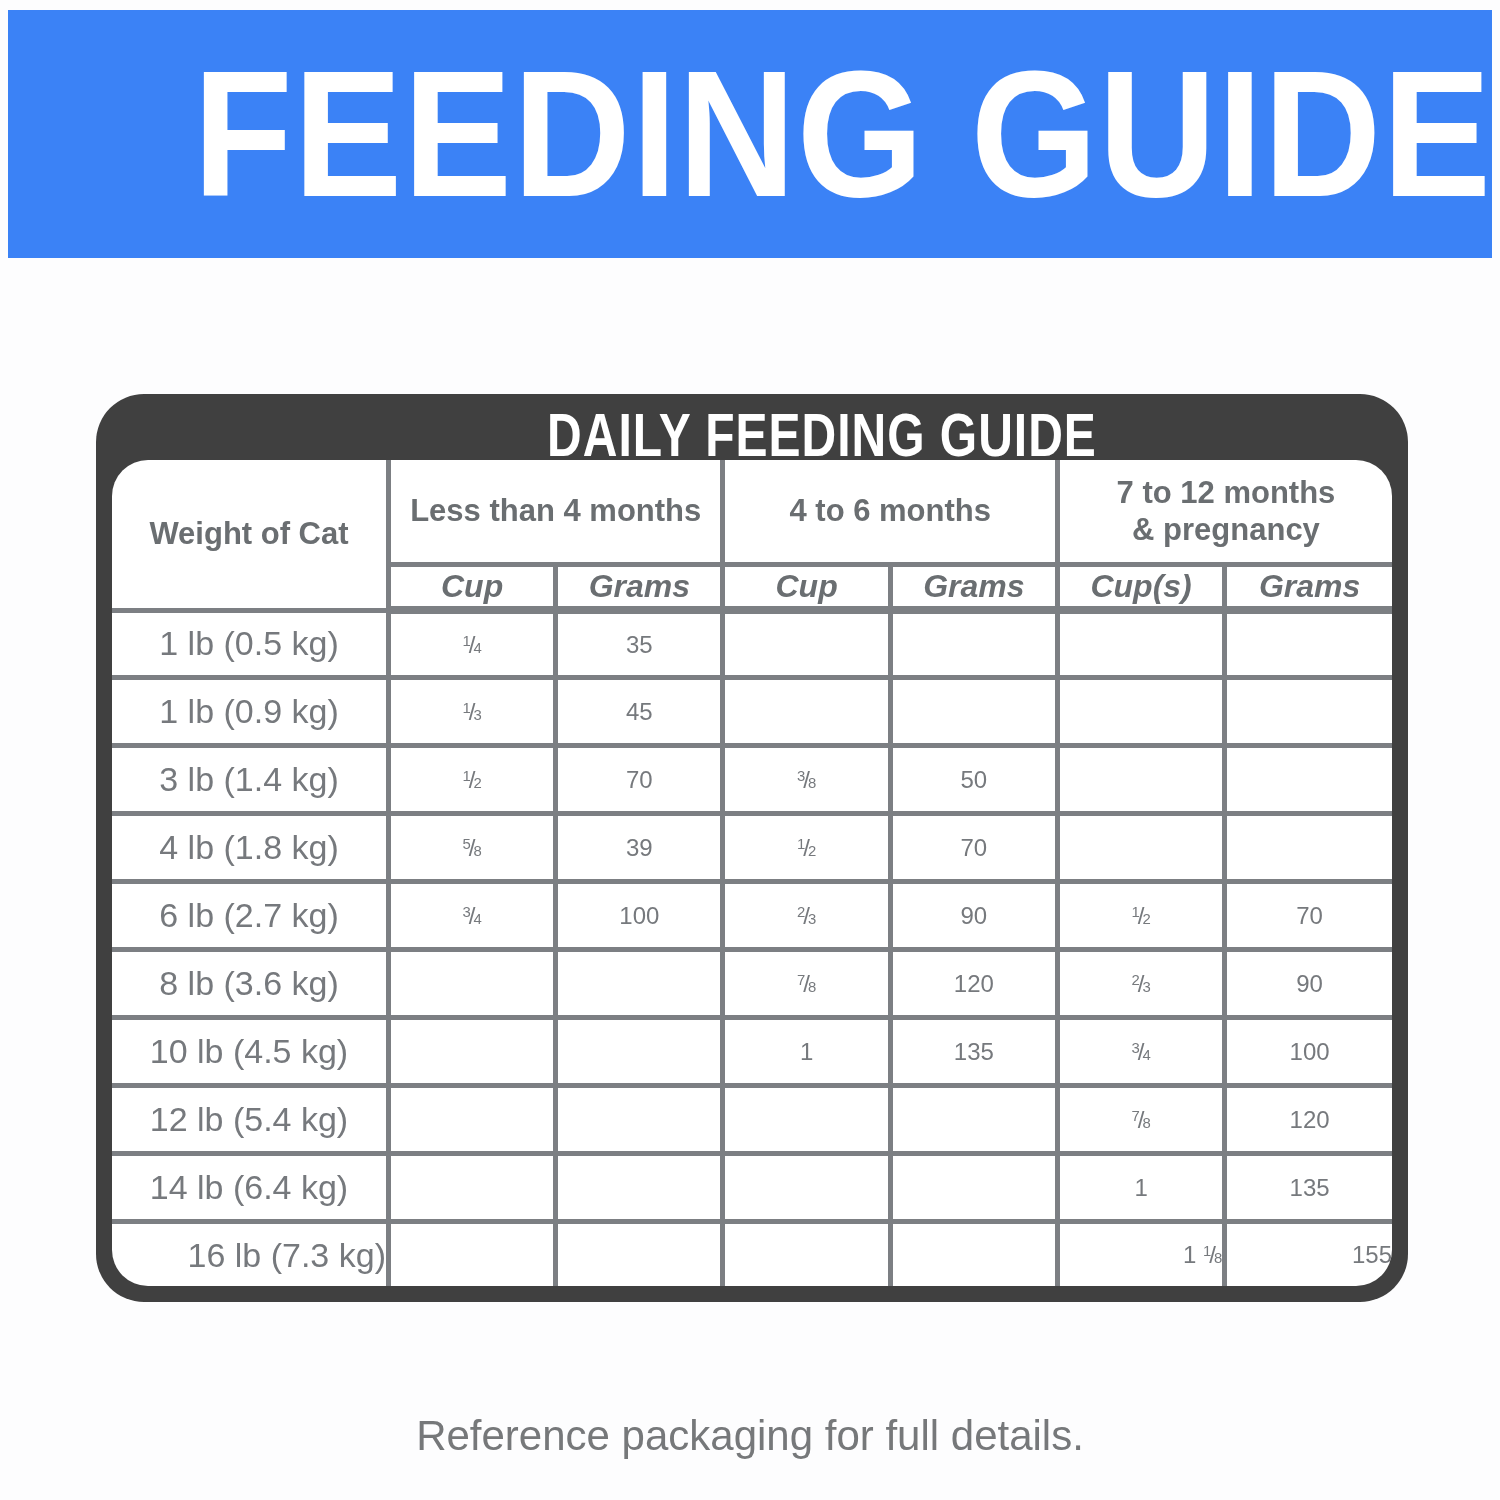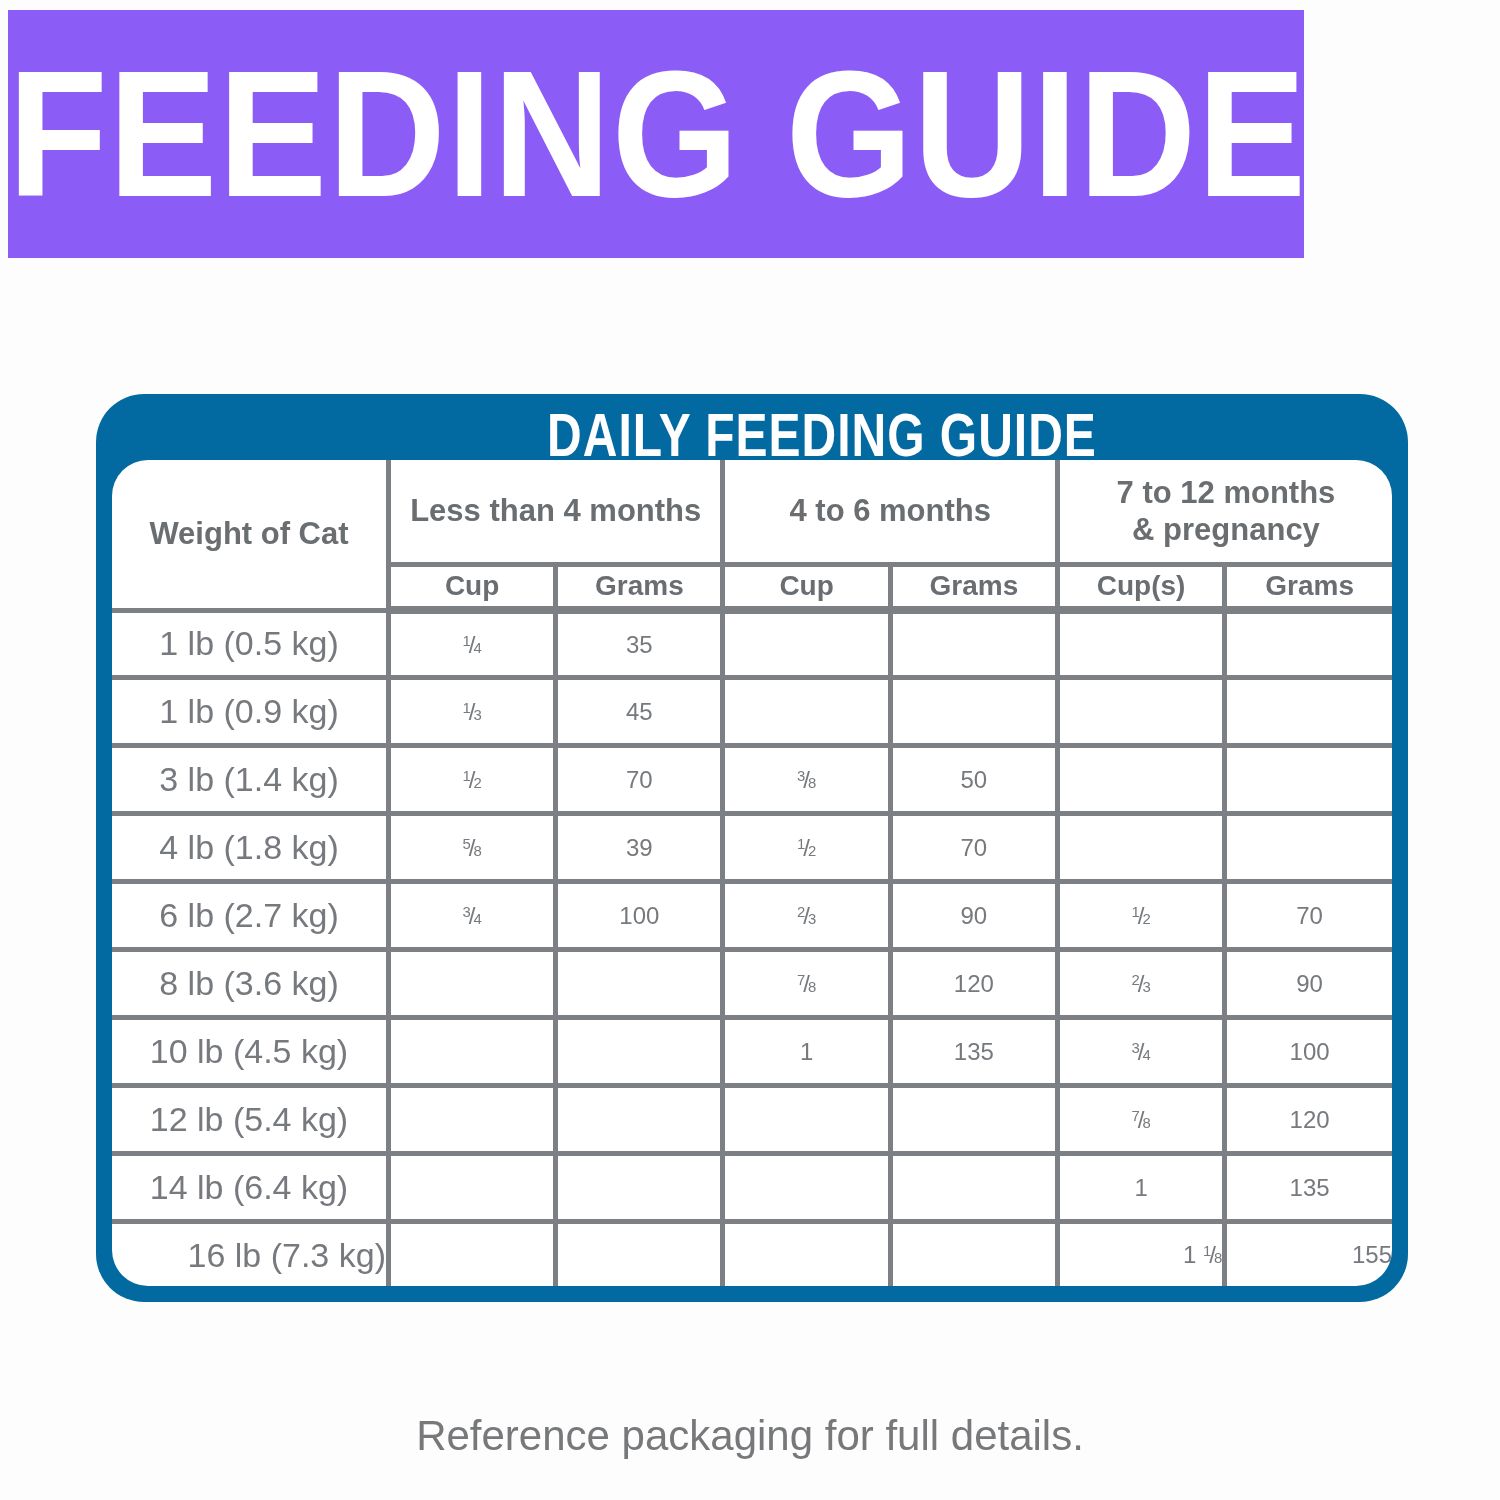--- a/index.html
+++ b/index.html
@@ -7,39 +7,39 @@
   body {
     position:relative;
     background:#fdfdfe;
     font-family:"Liberation Sans", sans-serif;
     overflow:hidden;
   }
 
   
   .banner {
     position:absolute; left:8px; top:10px;
-    width:1296px; height:248px;
-    background:#8b5cf6;
-    display:flex; align-items:center; justify-content:flex-start;
+    width:1484px; height:248px;
+    background:#3b82f6;
+    display:flex; align-items:center; justify-content:flex-end;
   }
   .banner .banner-text {
     display:inline-block;
     color:#ffffff;
     font-size:163px;
     font-weight:bold;
     letter-spacing:1px;
     white-space:nowrap;
     transform:scaleY(1.10);
   }
 
   
   .panel {
     position:absolute; left:96px; top:394px;
     width:1312px; height:908px;
-    background:#0369a1;
+    background:#404040;
     border-radius:48px;
   }
   .panel-title {
     position:absolute; top:6px; left:0;
     width:100%;
     padding-left:140px;          
     text-align:center;
     color:#ffffff;
   }
   .panel-title .panel-title-text {
@@ -74,21 +74,21 @@
   tr > :first-child { border-left:none; }
   tr > :last-child  { border-right:none; }
   thead tr:first-child th { border-top:none; }
   tbody tr:last-child  td { border-bottom:none;text-align:right; }
 
   thead th { color:#6a6e71; font-weight:bold; }
   tr.group-row { height:104px; }
   tr.group-row th { font-size:31px; border-bottom-width:4px; line-height:1.2; }
   th.corner { font-size:38px; }
   tr.sub-row { height:46px; }
-  tr.sub-row th { font-size:28px; border-bottom-width:8px; }
+  tr.sub-row th { font-size:32px; border-bottom-width:8px;font-style:italic; }
 
   tbody td { color:#76797d; }
   td.wt  { font-size:34px; }
   td.val { font-size:24px; }
 
   
   .fr sup { font-size:.62em; vertical-align:.48em; }
   .fr .sl { display:inline-block; margin:0 -2px; }
   .fr sub { font-size:.62em; vertical-align:baseline; }
 

